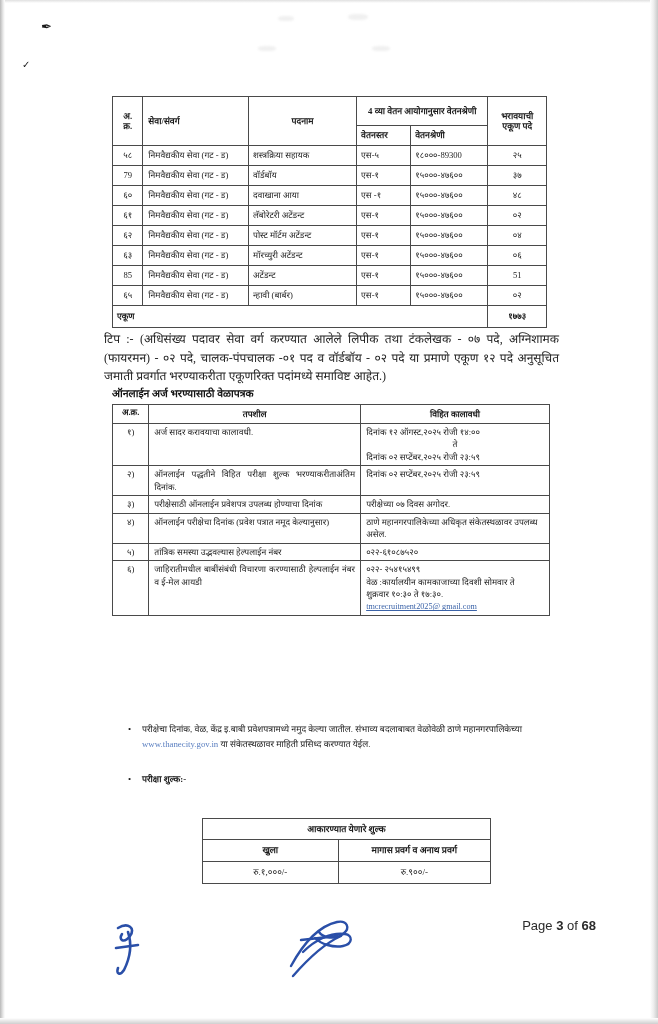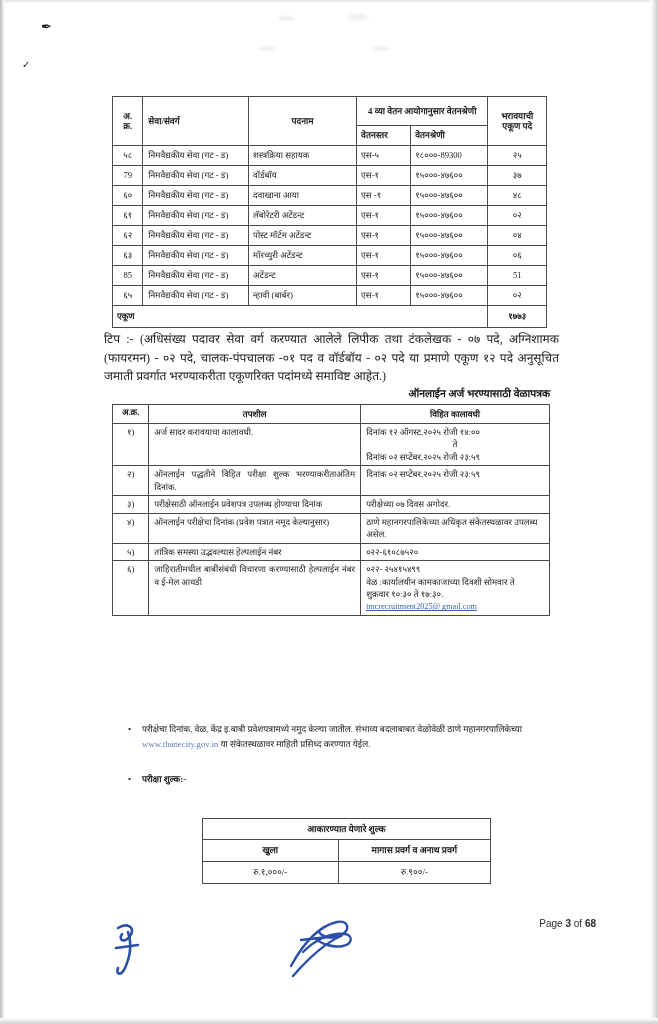--- a/index.html
+++ b/index.html
@@ -119,21 +119,21 @@
     color: #242424;
     text-align: justify;
   }
 
   
   .sched-title {
     position: absolute;
     left: 112px;
     top: 386px;
     width: 438px;
-    text-align: right;
+    text-align: left;
     font-size: 10.5px;
     font-weight: bold;
     color: #141414;
   }
 
   
   .tbl-sched {
     position: absolute;
     left: 112px;
     top: 404px;
@@ -207,21 +207,21 @@
   .tbl-fee .fee-title td { font-weight: bold; height: 18px;}
   .tbl-fee .fee-head td  { font-weight: bold; }
   .fee-c1 { width: 135px; }
   .fee-c2 { width: 154px; }
 
   
   .page-no {
     position: absolute;
     right: 62px;
     top: 918px;
-    font-size: 10px;
+    font-size: 13px;
     color: #2b2b2b;
     font-family: "Liberation Sans", sans-serif;
   }
   .page-no b { font-weight: bold; }
 
   
   .sig {
     position: absolute;
     color: #2a4fa8;
   }

